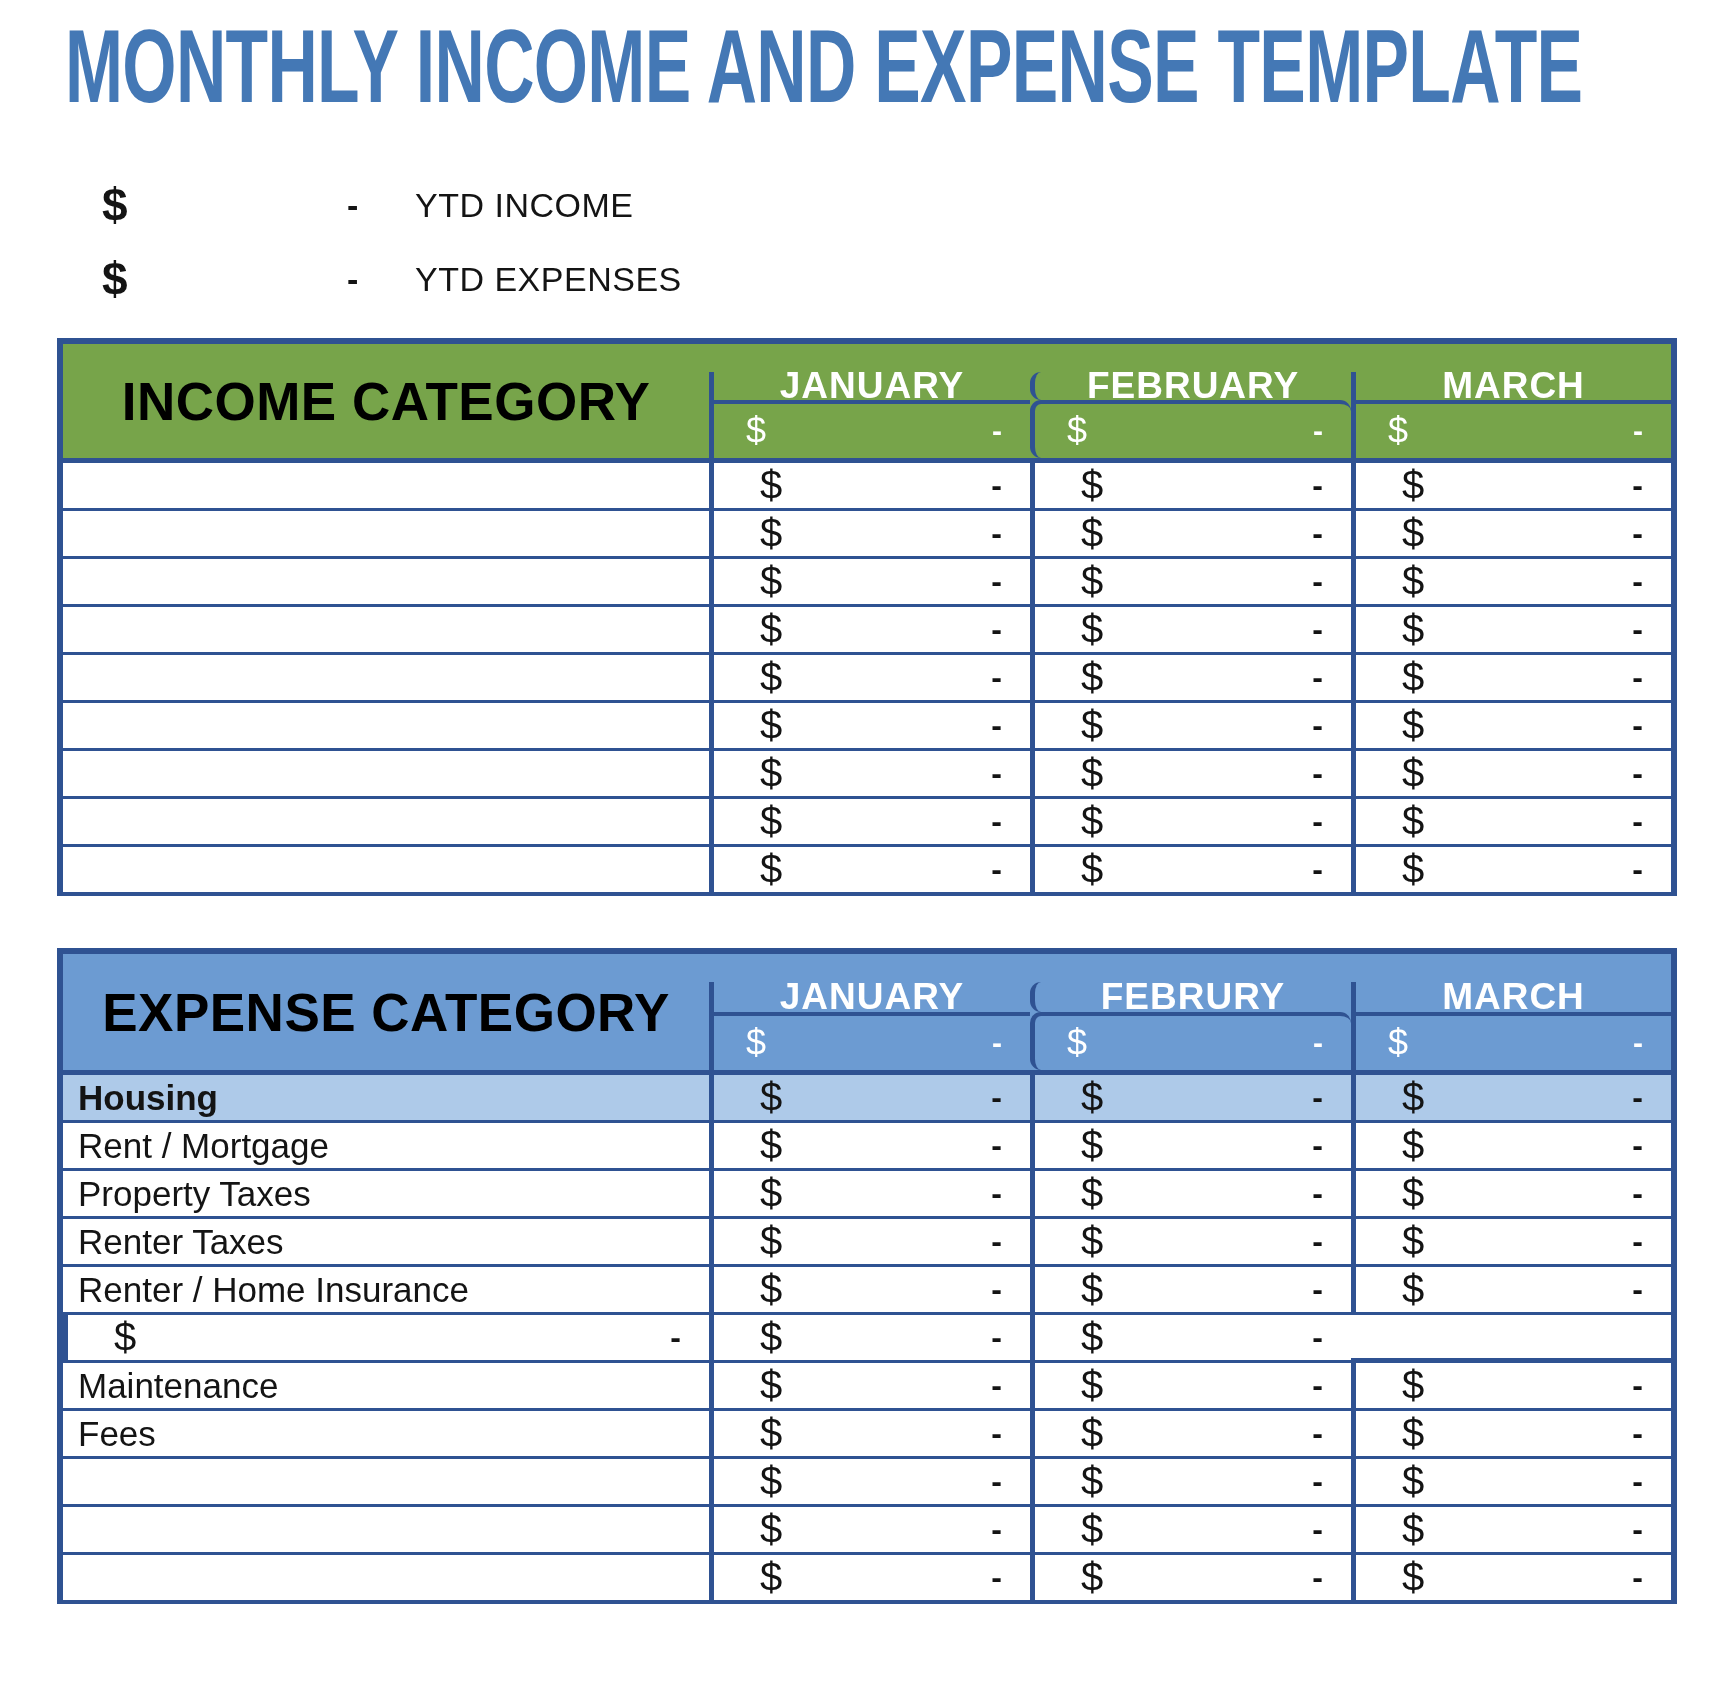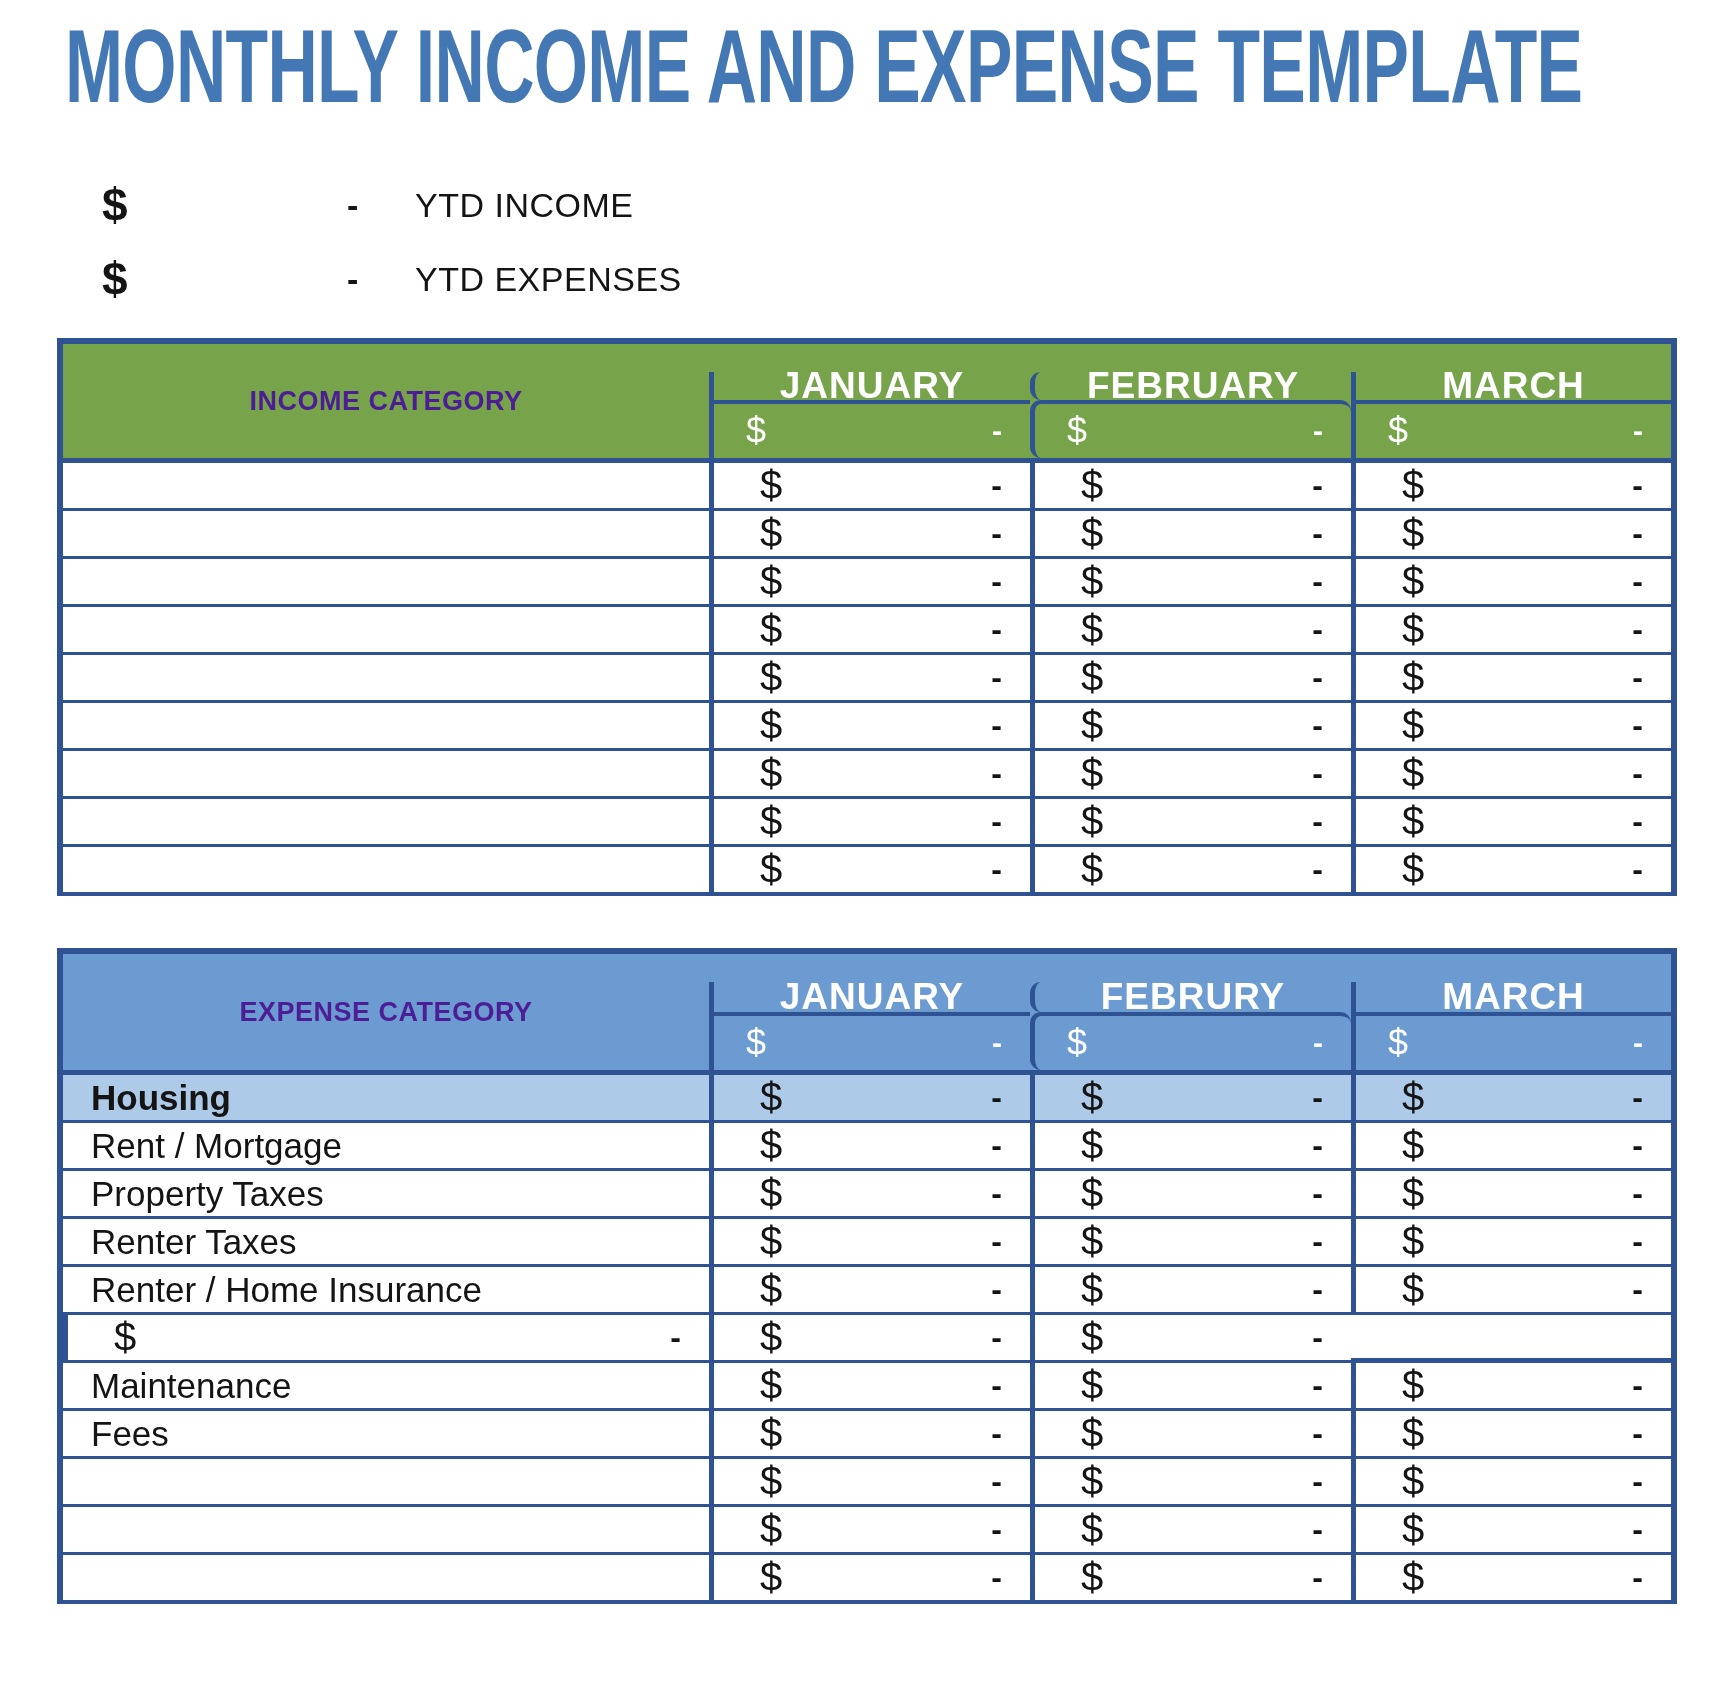--- a/index.html
+++ b/index.html
@@ -48,21 +48,21 @@
     display:grid;
     grid-template-columns:646px 321px 321px 1fr;
   }
   .income .thead{grid-template-rows:56px 58px;background:var(--green);}
   .expense .thead{grid-template-rows:58px 58px;background:var(--blue-head);}
 
   .cat-head{
     grid-column:1;grid-row:1/3;
     display:flex;align-items:center;justify-content:center;
   }
-  .cat-head span{font-size:27px;font-weight:700;color:#4c1d95;letter-spacing:0.5px;}
+  .cat-head span{font-size:53px;font-weight:700;color:#000000;letter-spacing:0.5px;}
   .mon-head{
     grid-row:1;
     display:flex;align-items:center;justify-content:center;
     border-left:5px solid var(--navy);
     font-size:37px;font-weight:700;color:#fff;letter-spacing:1px;margin-top:28px;
   }
   .sub-cell{
     grid-row:2;
     display:flex;align-items:center;justify-content:space-between;
     border-left:5px solid var(--navy);
@@ -77,21 +77,21 @@
   .row{
     display:grid;
     grid-template-columns:646px 321px 321px 1fr;
     height:48px;
     border-top:5px solid var(--navy);
     background:#fff;
   }
   .income .row{height:48px;}
   .expense .row{height:48px;}
   .cell{display:flex;align-items:center;background:#fff;}
-  .cell.cat{padding-left:28px;}
+  .cell.cat{padding-left:15px;}
   .cat-label{font-size:35px;color:var(--ink);}
   .cell.amt{
     justify-content:space-between;
     padding:0 28px 0 46px;
     border-left:5px solid var(--navy);
   }
   .cell .cur{font-size:40px;}
   .cell .dash{font-size:32px;font-weight:700;}
 
   .row.highlight .cell{background:var(--blue-light);}

